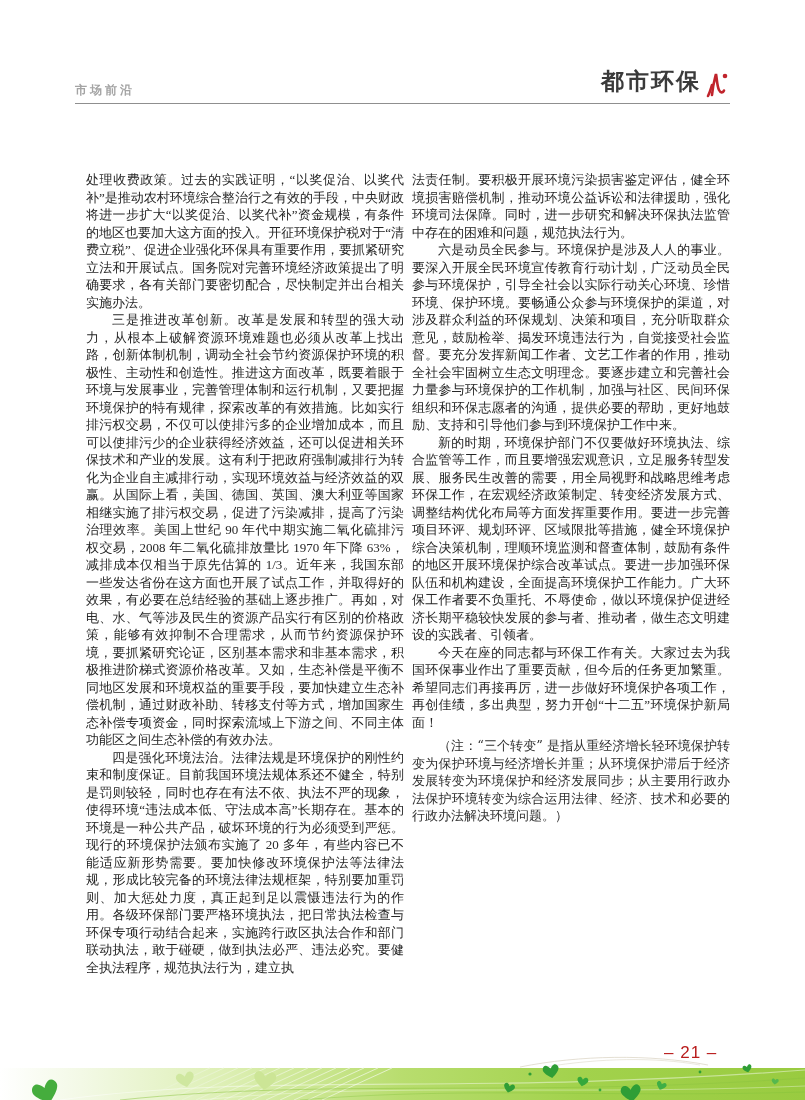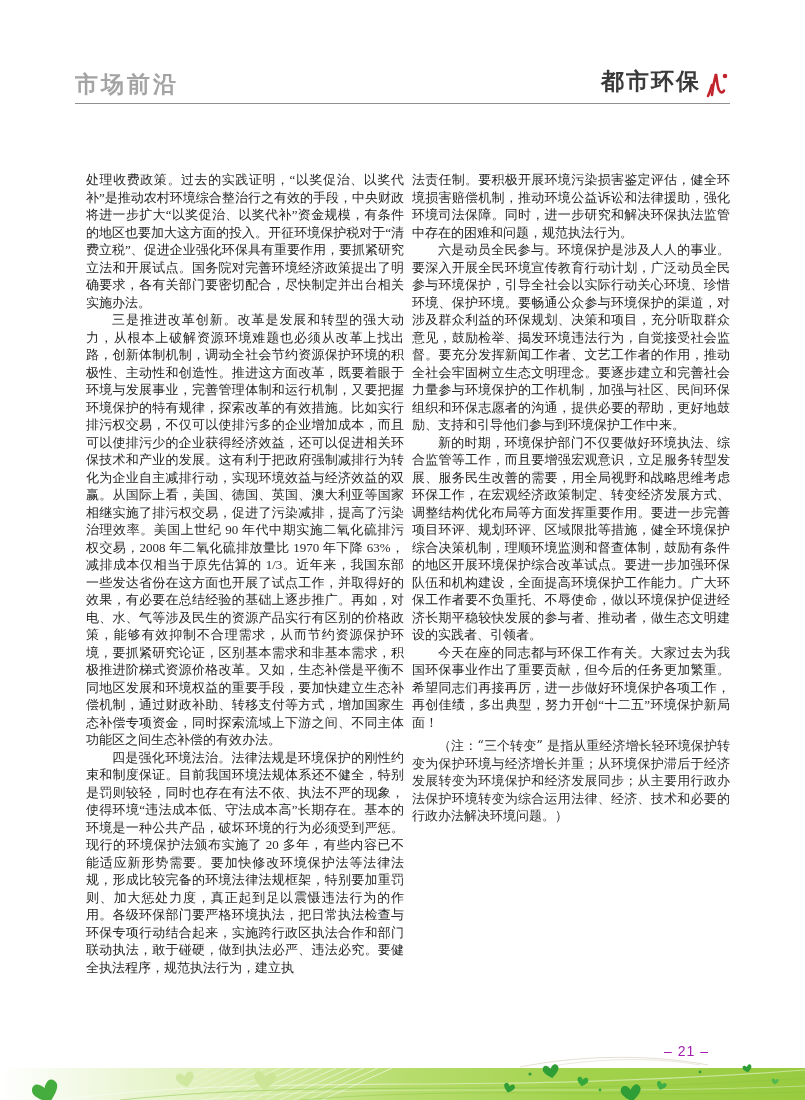--- a/index.html
+++ b/index.html
@@ -17,21 +17,21 @@
     left: 75px;
     top: 68px;
     width: 655px;
     height: 34px;
     display: flex;
     justify-content: space-between;
     align-items: flex-end;
   }
   .section-label {
     font-family: "Liberation Sans", sans-serif;
-    font-size: 23px;
+    font-size: 12px;
     font-weight: bold;
     color: #a4a4a4;
     letter-spacing: 3px;
     line-height: 1;
     padding-bottom: 6px;
   }
   .brand {
     display: flex;
     align-items: flex-start;
     gap: 3px;
@@ -71,23 +71,23 @@
     font-family: "DejaVu Serif", serif;
     margin-top: 6px;
     color: #2e2e2e;
   }
   
   .page-number {
     position: absolute;
     left: 664px;
     top: 1043px;
     font-family: "Liberation Sans", sans-serif;
-    font-size: 14px;
+    font-size: 17px;
     letter-spacing: 1px;
-    color: #a21caf;
+    color: #b91c1c;
   }
   
   .footer-art {
     position: absolute;
     left: 0;
     bottom: 0;
     display: block;
   }
 </style>
 </head>

